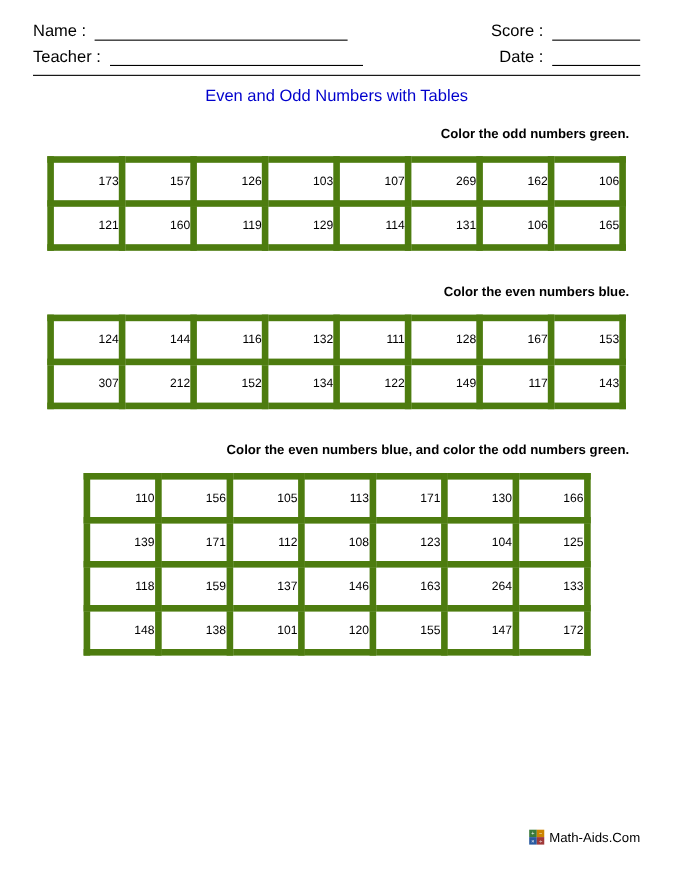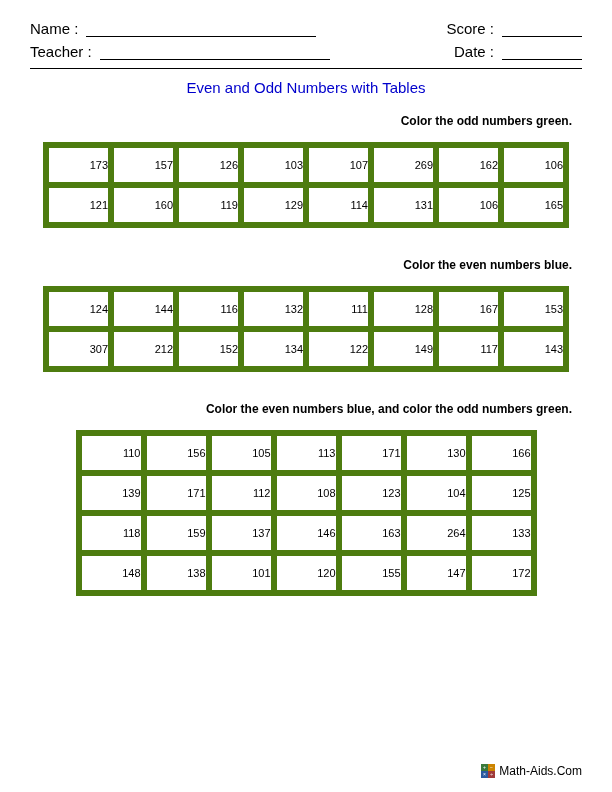--- a/index.html
+++ b/index.html
@@ -66,21 +66,21 @@
       border: 6px solid #4d7c0f;
       width: 65px;
       height: 40px;
       text-align: right;
       vertical-align: middle;
       font-size: 11px;
     }
     .table3 td { width: 74px; height: 38px; }
     .footer {
       position: absolute;
-      bottom: 14px;
+      bottom: 24px;
       right: 30px;
       font-size: 12px;
       display: flex;
       align-items: center;
       gap: 4px;
     }
     .footer-icon {
       width: 14px;
       height: 14px;
       display: inline-block;

